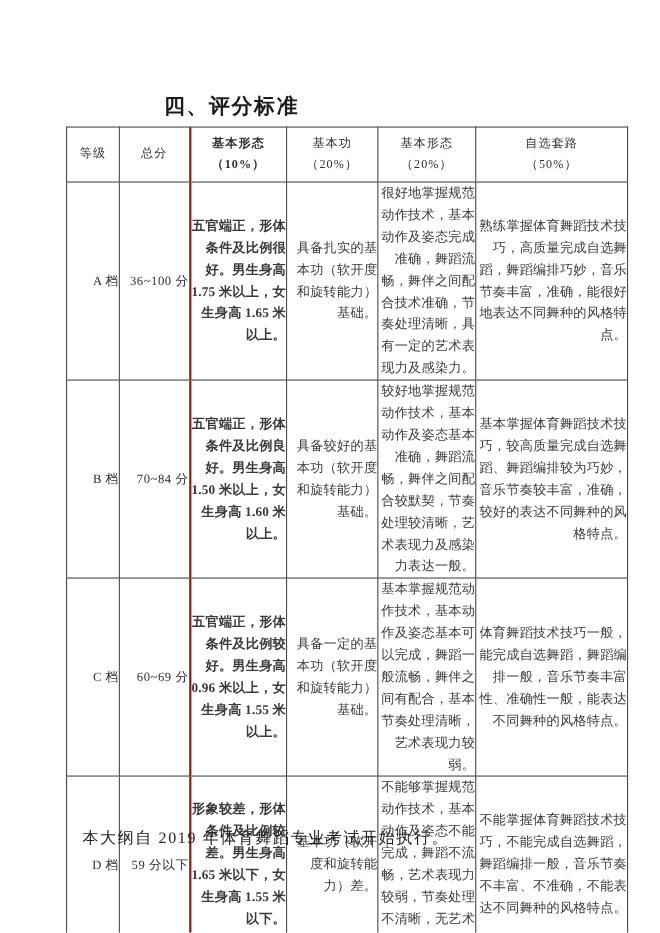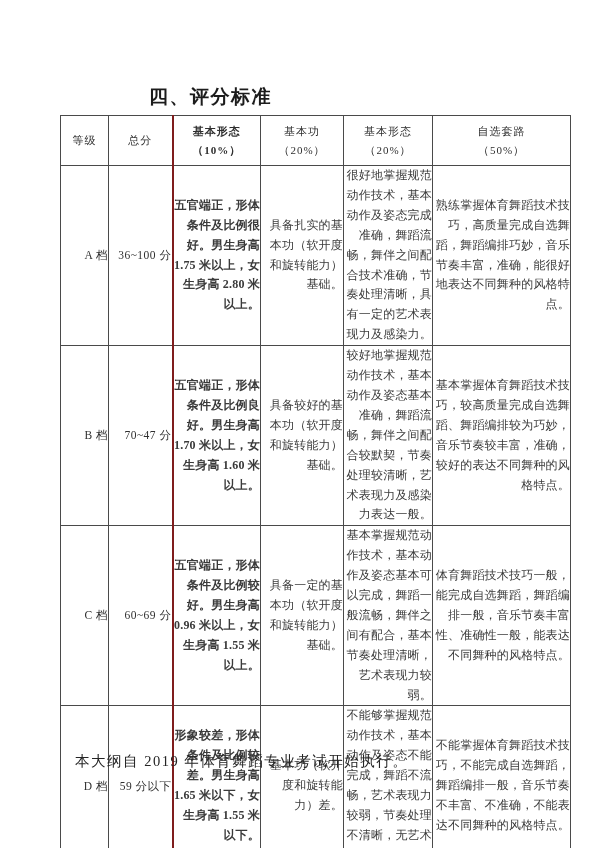--- a/index.html
+++ b/index.html
@@ -115,30 +115,30 @@
       </th>
       <th class="hdr">
         <span>自选套路</span>
         <span class="w">（50%）</span>
       </th>
     </tr>
 
     <tr class="row-grade-a">
       <td class="cell-center">A 档</td>
       <td class="cell-center">36~100 分</td>
-      <td class="cell-body thick-left">五官端正，形体条件及比例很好。男生身高 1.75 米以上，女生身高 2.80 米以上。</td>
+      <td class="cell-body thick-left">五官端正，形体条件及比例很好。男生身高 1.75 米以上，女生身高 1.65 米以上。</td>
       <td class="cell-body">具备扎实的基本功（软开度和旋转能力）基础。</td>
       <td class="cell-body">很好地掌握规范动作技术，基本动作及姿态完成准确，舞蹈流畅，舞伴之间配合技术准确，节奏处理清晰，具有一定的艺术表现力及感染力。</td>
       <td class="cell-body">熟练掌握体育舞蹈技术技巧，高质量完成自选舞蹈，舞蹈编排巧妙，音乐节奏丰富，准确，能很好地表达不同舞种的风格特点。</td>
     </tr>
 
     <tr class="row-grade-b">
       <td class="cell-center">B 档</td>
-      <td class="cell-center">70~47 分</td>
-      <td class="cell-body thick-left">五官端正，形体条件及比例良好。男生身高 1.70 米以上，女生身高 1.60 米以上。</td>
+      <td class="cell-center">70~84 分</td>
+      <td class="cell-body thick-left">五官端正，形体条件及比例良好。男生身高 1.50 米以上，女生身高 1.60 米以上。</td>
       <td class="cell-body">具备较好的基本功（软开度和旋转能力）基础。</td>
       <td class="cell-body">较好地掌握规范动作技术，基本动作及姿态基本准确，舞蹈流畅，舞伴之间配合较默契，节奏处理较清晰，艺术表现力及感染力表达一般。</td>
       <td class="cell-body">基本掌握体育舞蹈技术技巧，较高质量完成自选舞蹈、舞蹈编排较为巧妙，音乐节奏较丰富，准确，较好的表达不同舞种的风格特点。</td>
     </tr>
 
     <tr class="row-grade-c">
       <td class="cell-center">C 档</td>
       <td class="cell-center">60~69 分</td>
       <td class="cell-body thick-left">五官端正，形体条件及比例较好。男生身高 0.96 米以上，女生身高 1.55 米以上。</td>
       <td class="cell-body">具备一定的基本功（软开度和旋转能力）基础。</td>

